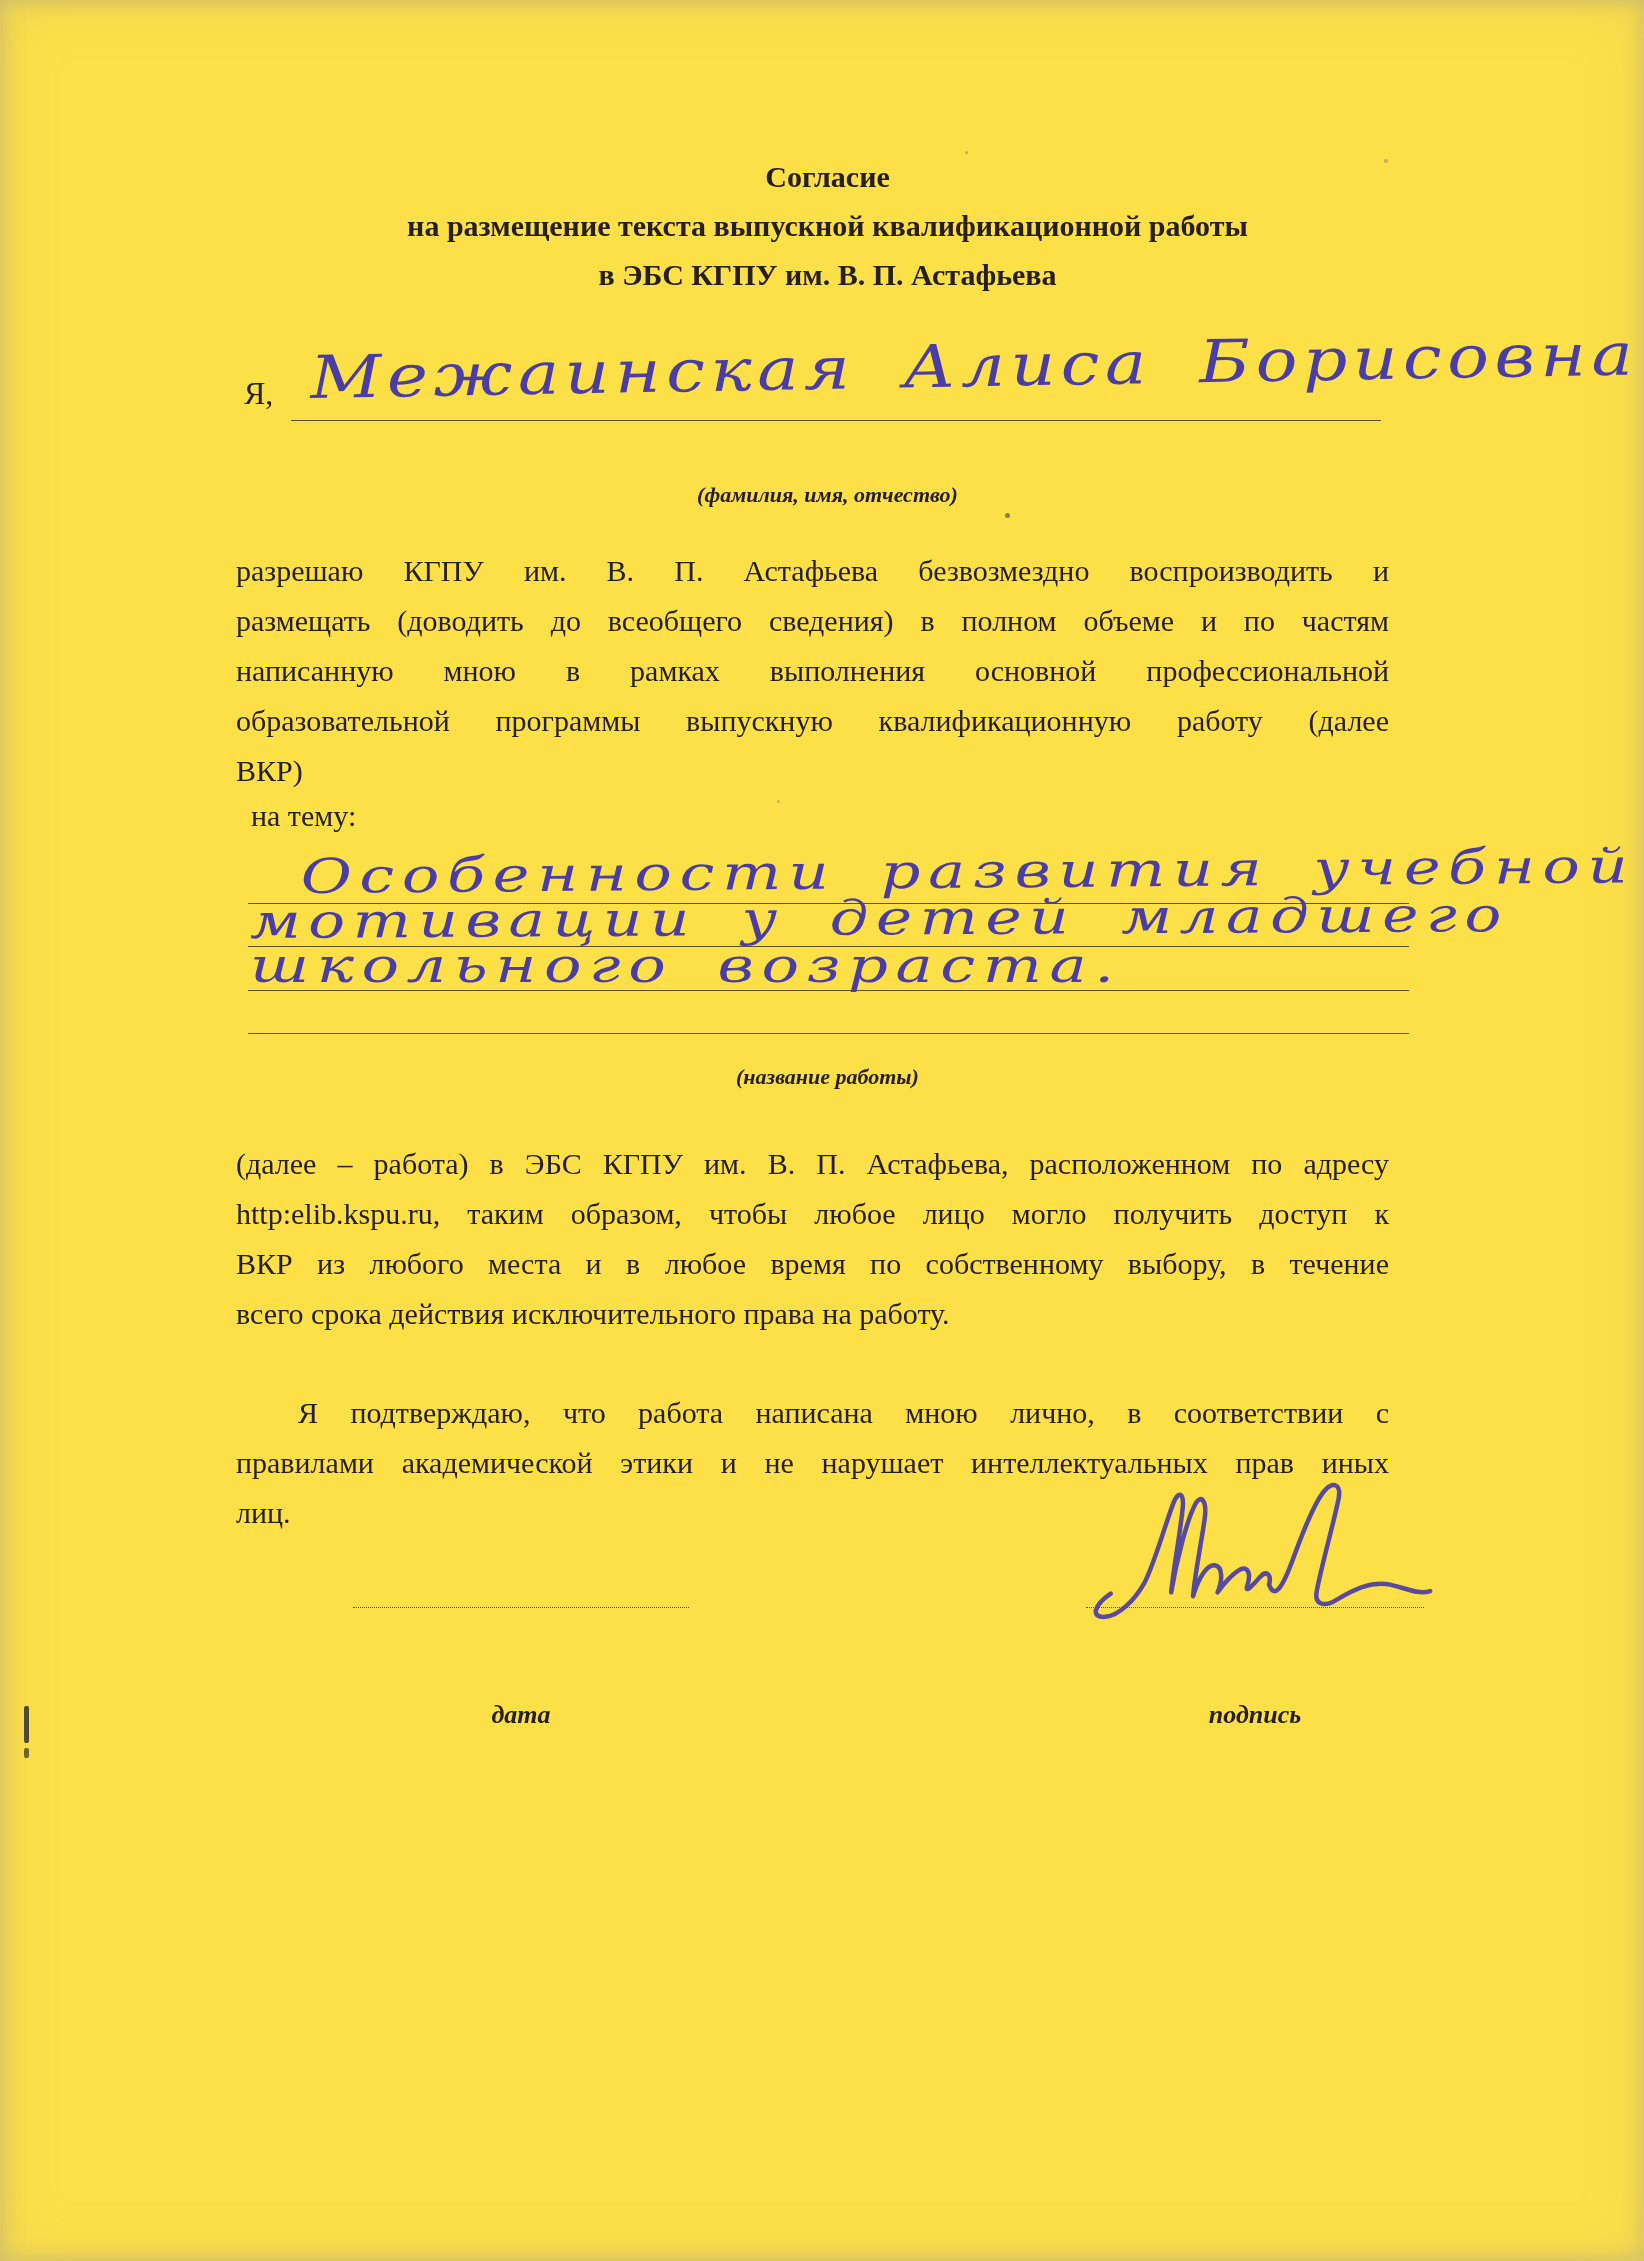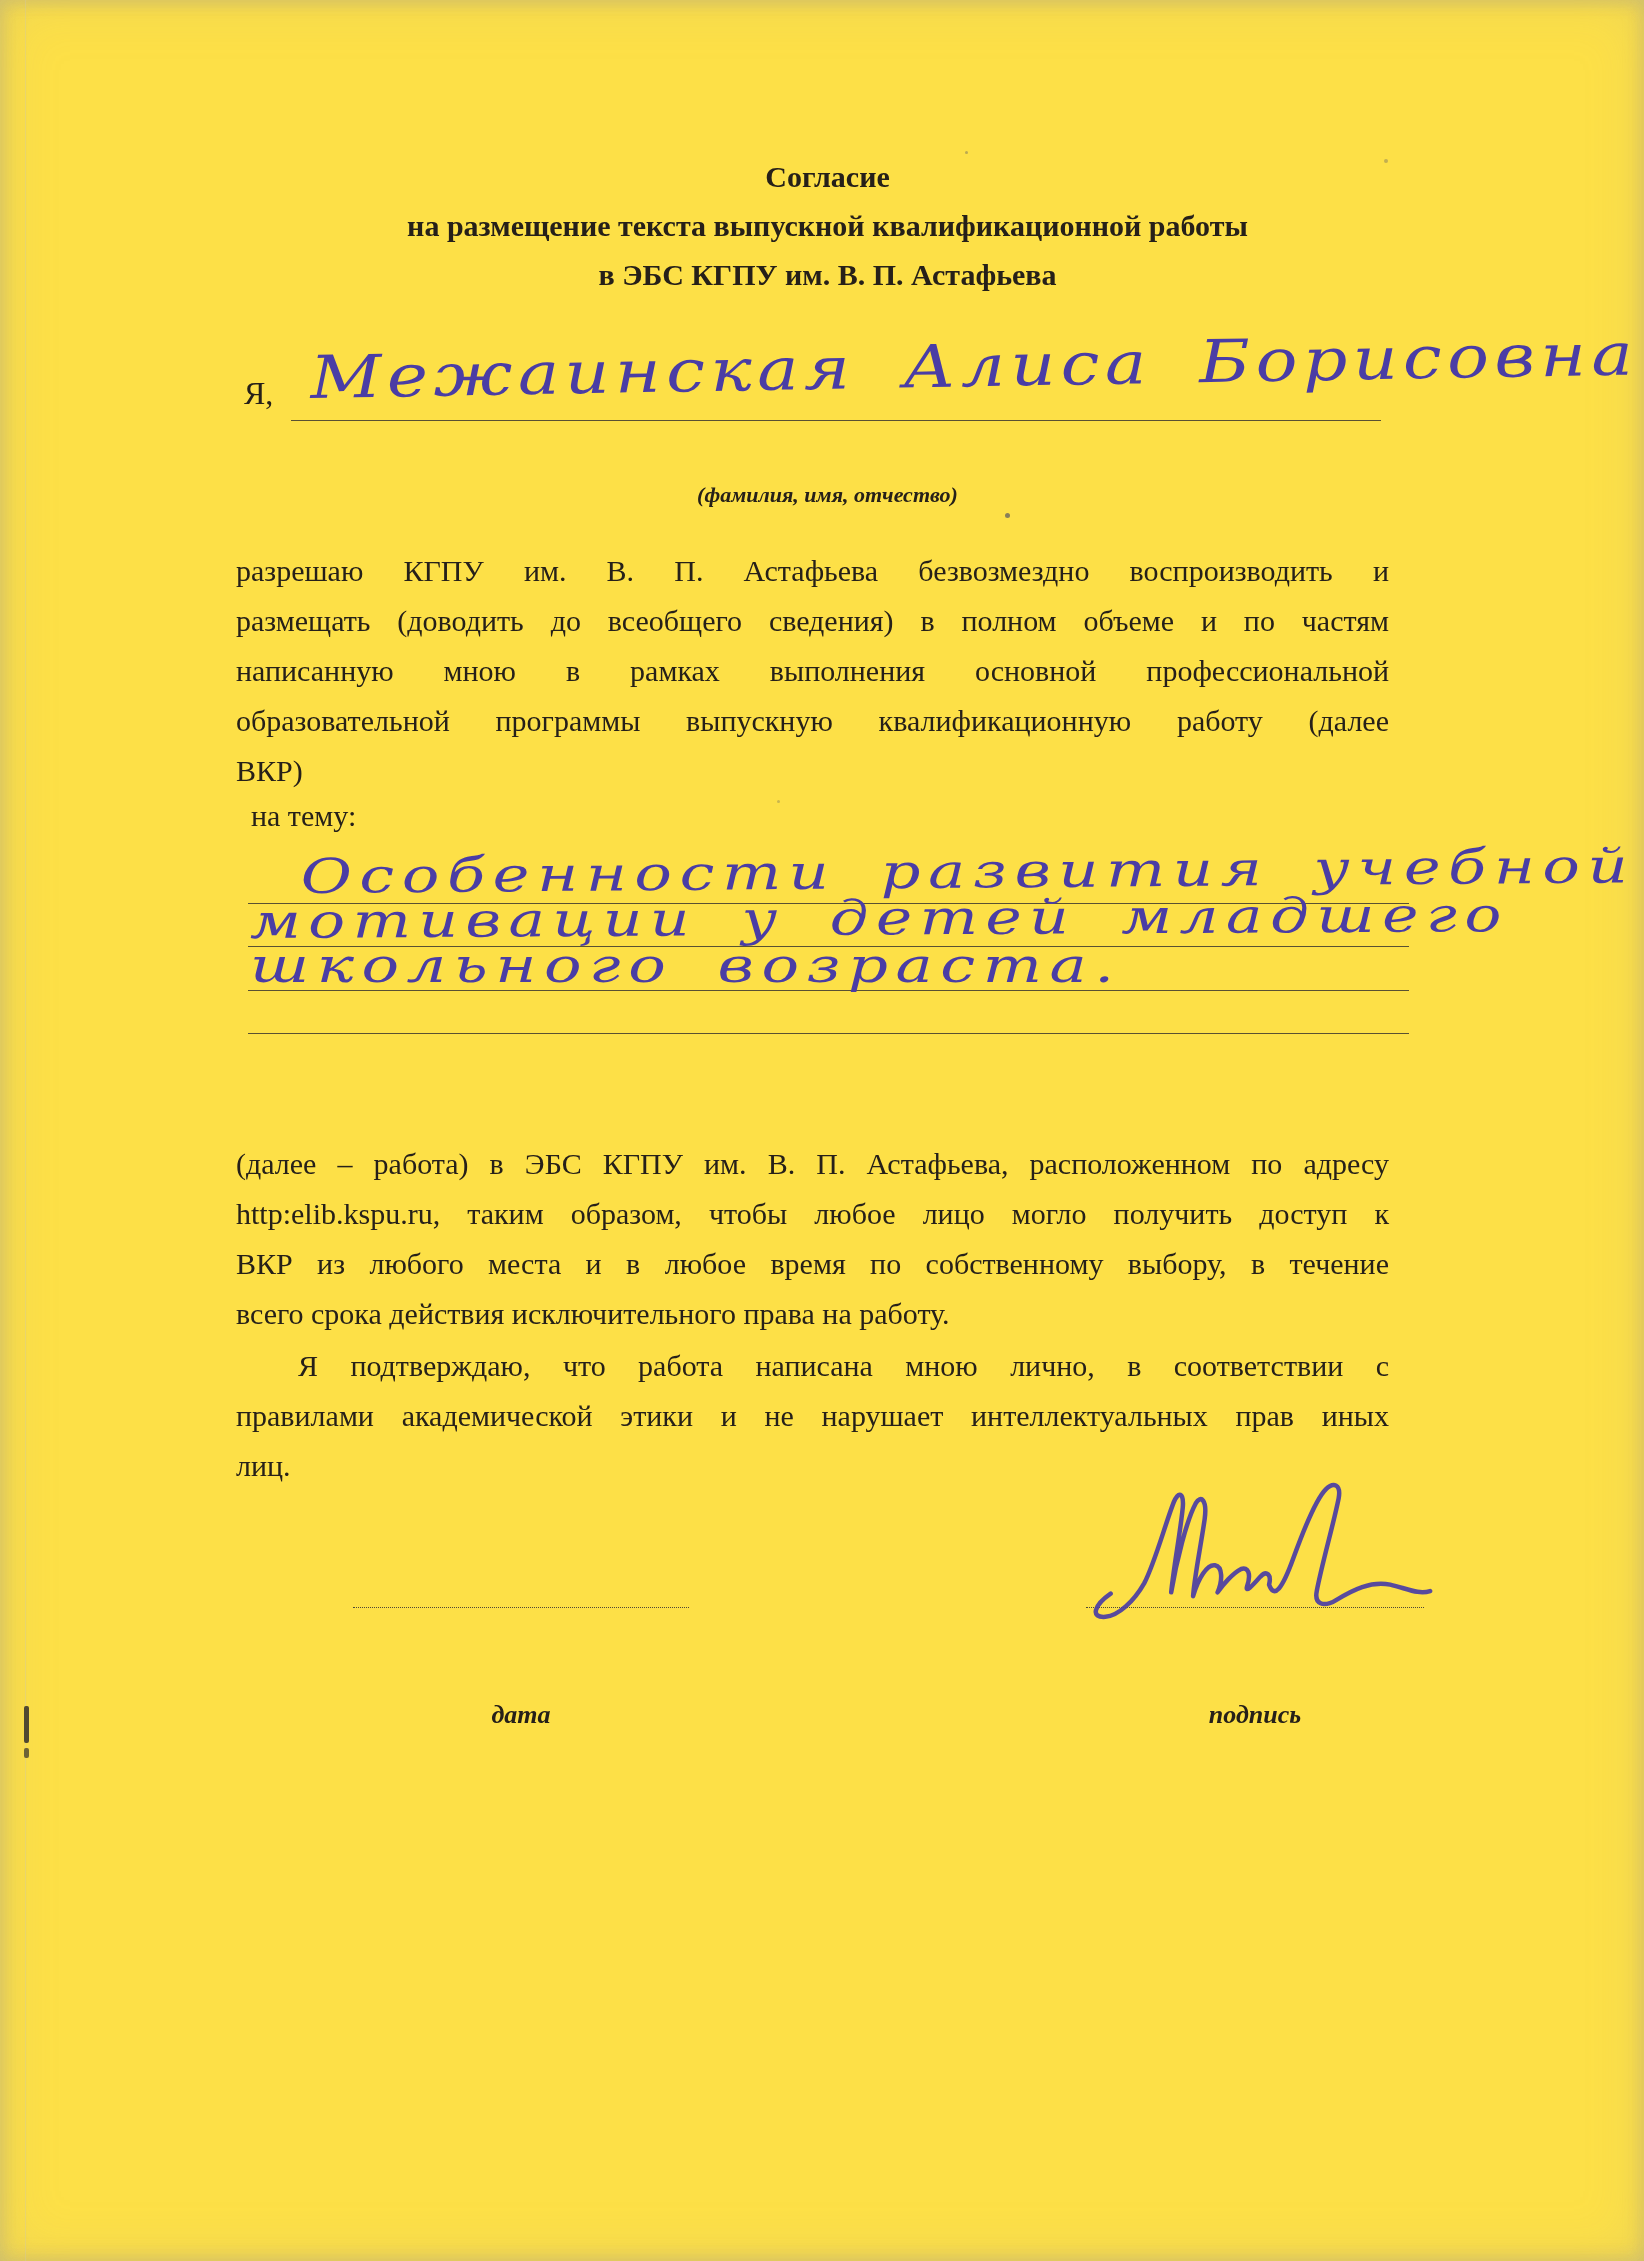--- a/index.html
+++ b/index.html
@@ -56,21 +56,21 @@
   .caption.work-title { top: 1064px; font-weight: bold; }
 
   .para {
     position: absolute;
     left: 236px; width: 1153px;
     font-size: 30px;
     line-height: 50px;
   }
   .para .jline { text-align: justify; text-align-last: justify; }
   .para .jline.last { text-align-last: left; }
-  .para .jline.indent { text-indent: 62px; }
+  .para .jline.indent { text-indent: 62px; margin-top: 47px; }
   .para1 { top: 546px; }
   .para2 { top: 1139px; }
   .para3 { top: 1341px; }
 
   .theme-label {
     position: absolute;
     left: 251px; top: 799px;
     font-size: 30px;
   }
 
@@ -195,20 +195,21 @@
   </div>
 
   <div class="theme-label">на тему:</div>
   <div class="rule topic-rule tr1"></div>
   <div class="rule topic-rule tr2"></div>
   <div class="rule topic-rule tr3"></div>
   <div class="rule topic-rule tr4"></div>
   <div class="hand topic-1 ink">Особенности развития учебной</div>
   <div class="hand topic-2 ink">мотивации у детей младшего</div>
   <div class="hand topic-3 ink">школьного возраста.</div>
+  <div class="caption work-title">(название работы)</div>
 
   <div class="para para2">
     <div class="jline">(далее – работа) в ЭБС КГПУ им. В. П. Астафьева, расположенном по адресу</div>
     <div class="jline">http:elib.kspu.ru, таким образом, чтобы любое лицо могло получить доступ к</div>
     <div class="jline">ВКР из любого места и в любое время по собственному выбору, в течение</div>
     <div class="jline last">всего срока действия исключительного права на работу.</div>
   </div>
 
   <div class="para para3">
     <div class="jline indent">Я подтверждаю, что работа написана мною лично, в соответствии с</div>

